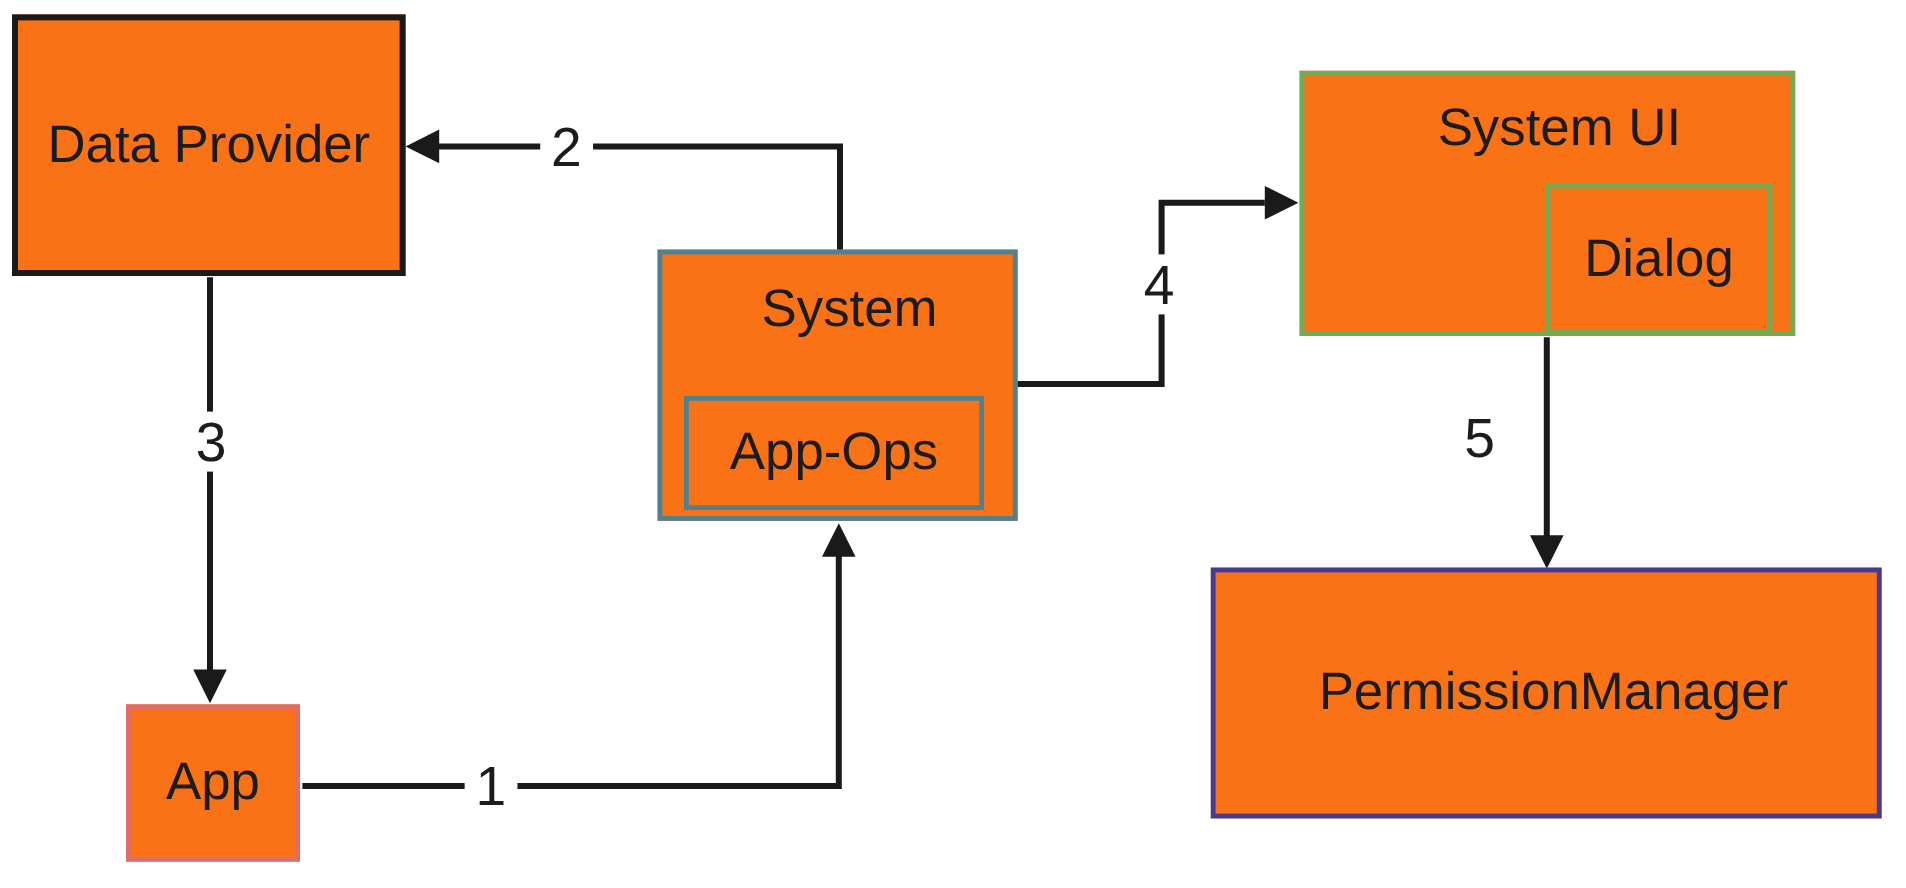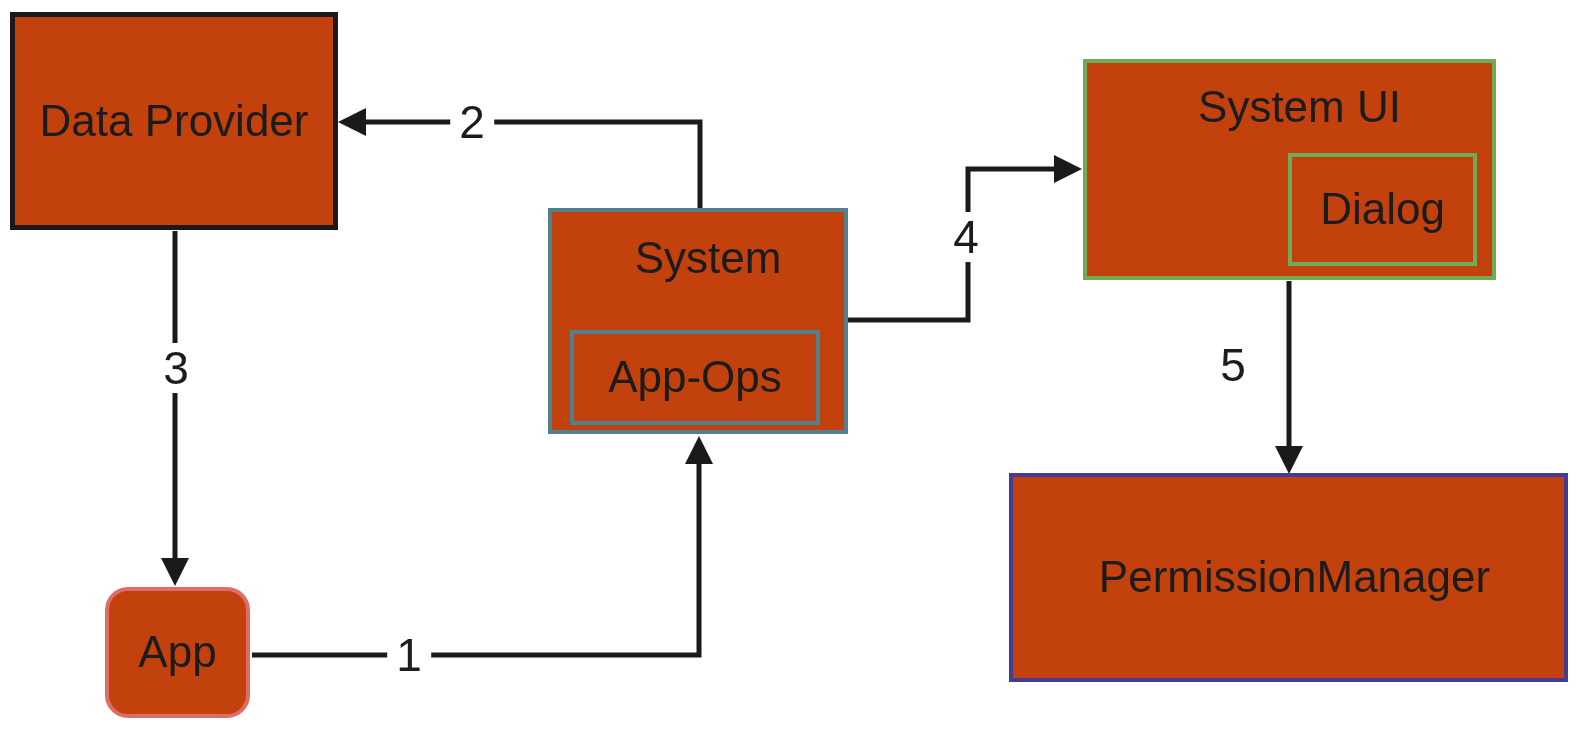--- a/index.html
+++ b/index.html
@@ -21,21 +21,21 @@
     left: 0;
     top: 0;
     width: 1588px;
     height: 740px;
     z-index: 1;
     pointer-events: none;
   }
   .node {
     position: absolute;
     box-sizing: border-box;
-    background: #c2410c;
+    background: #f97316;
     display: flex;
     align-items: center;
     justify-content: center;
     z-index: 2;
     font-size: 44px;
     line-height: 1.1;
     white-space: nowrap;
   }
   .node.top-label {
     align-items: flex-start;
@@ -54,21 +54,21 @@
     left: 570px; top: 313px; width: 250px; height: 95px;
     border: 4px solid #53808e;
     z-index: 3;
   }
   .node-system-ui {
     left: 1083px; top: 59px; width: 413px; height: 221px;
     border: 4px solid #72ab55;
     padding-top: 20px;
   }
   .node-dialog {
-    left: 1288px; top: 153px; width: 189px; height: 113px;
+    left: 1288px; top: 153px; width: 189px; height: 126px;
     border: 4px solid #72ab55;
     z-index: 3;
   }
   .node-app {
     left: 105px; top: 587px; width: 145px; height: 131px;
     border: 4px solid #e06c68;
   }
   .node-permission-manager {
     left: 1009px; top: 473px; width: 559px; height: 209px;
     border: 4px solid #453a94;
@@ -135,21 +135,21 @@
   </div>
 
   <div class="node top-label node-system-ui" style="border-color: rgb(114, 171, 85);">
     <span>System UI</span>
   </div>
 
   <div class="node node-dialog" style="border-color: rgb(114, 171, 85);">
     <span>Dialog</span>
   </div>
 
-  <div class="node node-app" style="border-color: rgb(224, 108, 104); border-radius: 23px;">
+  <div class="node node-app" style="border-color: rgb(224, 108, 104);">
     <span>App</span>
   </div>
 
   <div class="node node-permission-manager" style="border-color: rgb(69, 58, 148); padding-left: 12px;">
     <span>PermissionManager</span>
   </div>
 
   <div class="edge-label edge-label-1">1</div>
   <div class="edge-label edge-label-2">2</div>
   <div class="edge-label edge-label-3">3</div>

